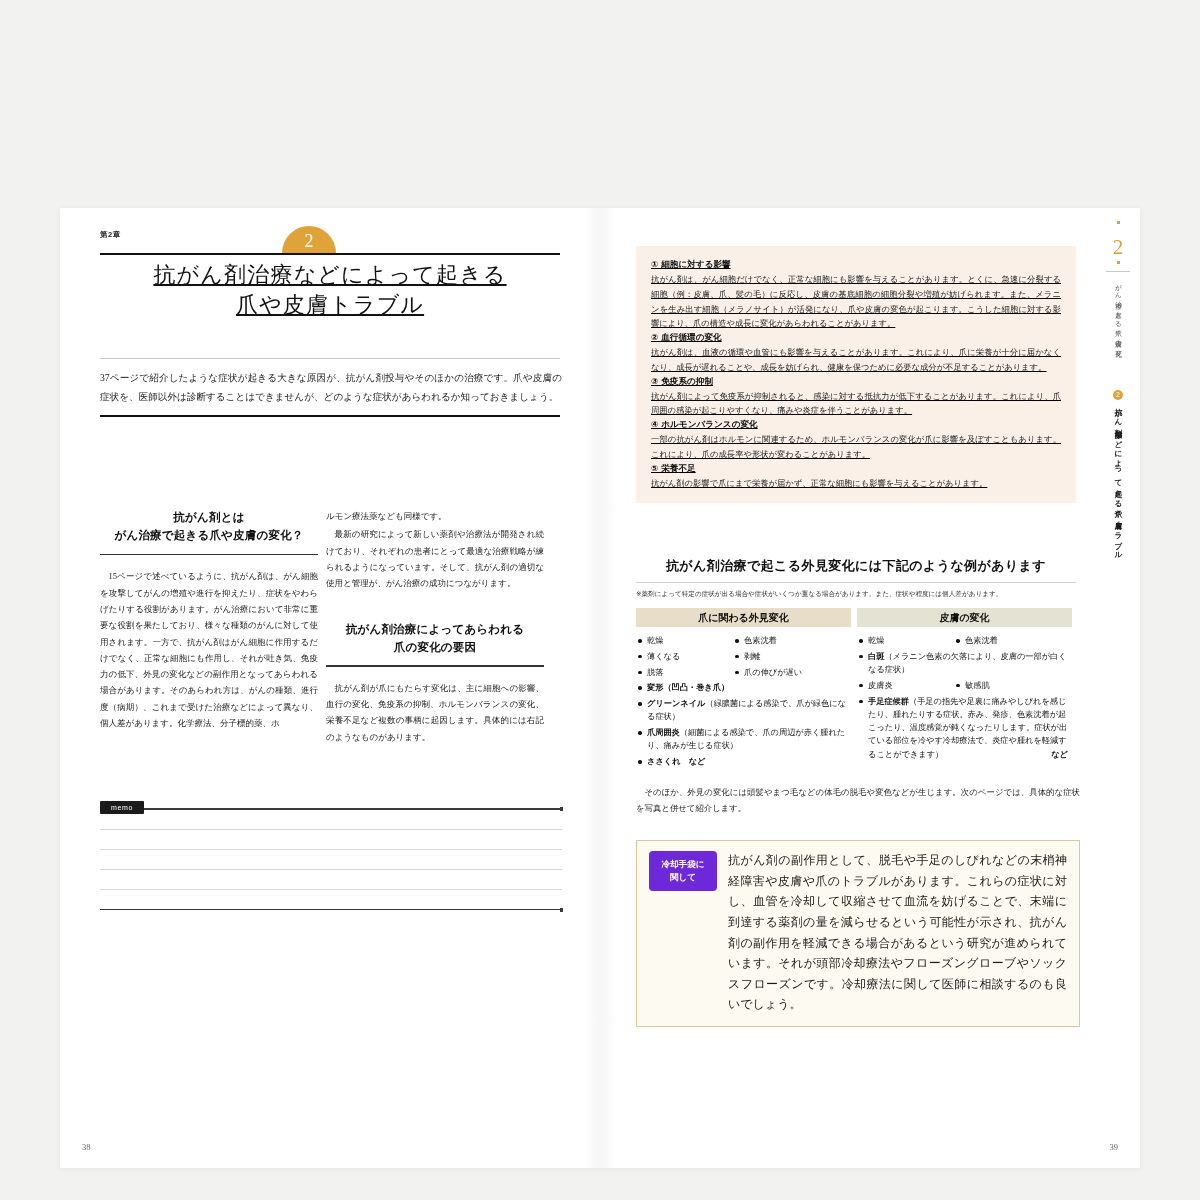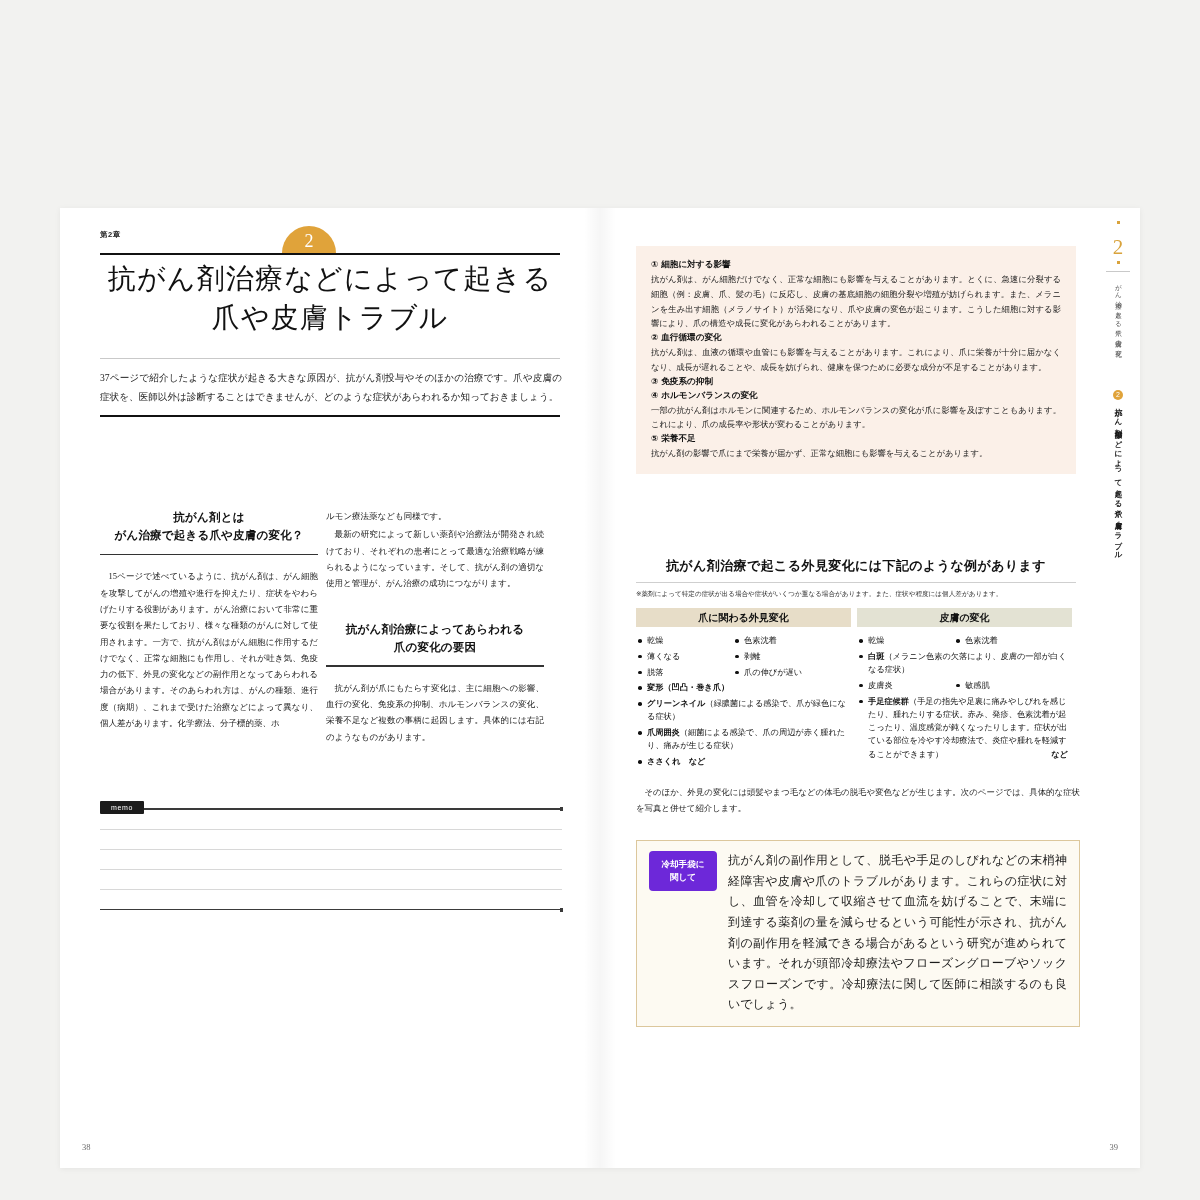--- a/index.html
+++ b/index.html
@@ -69,24 +69,25 @@
     left: 40px; top: 45px;
     width: 460px; height: 2px;
     background: #111;
   }
   .title-block {
     position: absolute;
     left: 40px; top: 52px;
     width: 460px;
     text-align: center;
     font-family: "Liberation Serif", "DejaVu Serif", serif;
-    font-size: 28px;
+    font-size: 22px;
     line-height: 1.38;
     color: #111;
     letter-spacing: 1.2px;
+    text-decoration: underline;
   }
   .rule-thin {
     position: absolute;
     left: 40px; top: 150px;
     width: 460px; height: 1px;
     background: #c9c9c9;
   }
   .lede {
     position: absolute;
     left: 40px; top: 160px;
@@ -184,20 +185,21 @@
   #folio-right { right: 22px; }
 
   
   #beige-box {
     position: absolute;
     left: 36px; top: 38px;
     width: 440px;
     box-sizing: border-box;
     background: #fbf0e8;
     padding: 13px 15px 12px;
+    text-decoration: underline;
   }
   .bb-h {
     font-size: 8.6px;
     font-weight: 700;
     color: #111;
     margin: 0 0 2px;
     font-family: "DejaVu Sans", "Liberation Sans", sans-serif;
   }
   .bb-p {
     font-size: 8.3px;
@@ -443,20 +445,21 @@
       <div>
         <div class="bb-h">① 細胞に対する影響</div>
         <div class="bb-p">抗がん剤は、がん細胞だけでなく、正常な細胞にも影響を与えることがあります。とくに、急速に分裂する細胞（例：皮膚、爪、髪の毛）に反応し、皮膚の基底細胞の細胞分裂や増殖が妨げられます。また、メラニンを生み出す細胞（メラノサイト）が活発になり、爪や皮膚の変色が起こります。こうした細胞に対する影響により、爪の構造や成長に変化があらわれることがあります。</div>
       </div>
       <div>
         <div class="bb-h">② 血行循環の変化</div>
         <div class="bb-p">抗がん剤は、血液の循環や血管にも影響を与えることがあります。これにより、爪に栄養が十分に届かなくなり、成長が遅れることや、成長を妨げられ、健康を保つために必要な成分が不足することがあります。</div>
       </div>
       <div>
         <div class="bb-h">③ 免疫系の抑制</div>
+        <div class="bb-p">抗がん剤によって免疫系が抑制されると、感染に対する抵抗力が低下することがあります。これにより、爪周囲の感染が起こりやすくなり、痛みや炎症を伴うことがあります。</div>
       </div>
       <div>
         <div class="bb-h">④ ホルモンバランスの変化</div>
         <div class="bb-p">一部の抗がん剤はホルモンに関連するため、ホルモンバランスの変化が爪に影響を及ぼすこともあります。これにより、爪の成長率や形状が変わることがあります。</div>
       </div>
       <div>
         <div class="bb-h">⑤ 栄養不足</div>
         <div class="bb-p">抗がん剤の影響で爪にまで栄養が届かず、正常な細胞にも影響を与えることがあります。</div>
       </div>
     </div>

